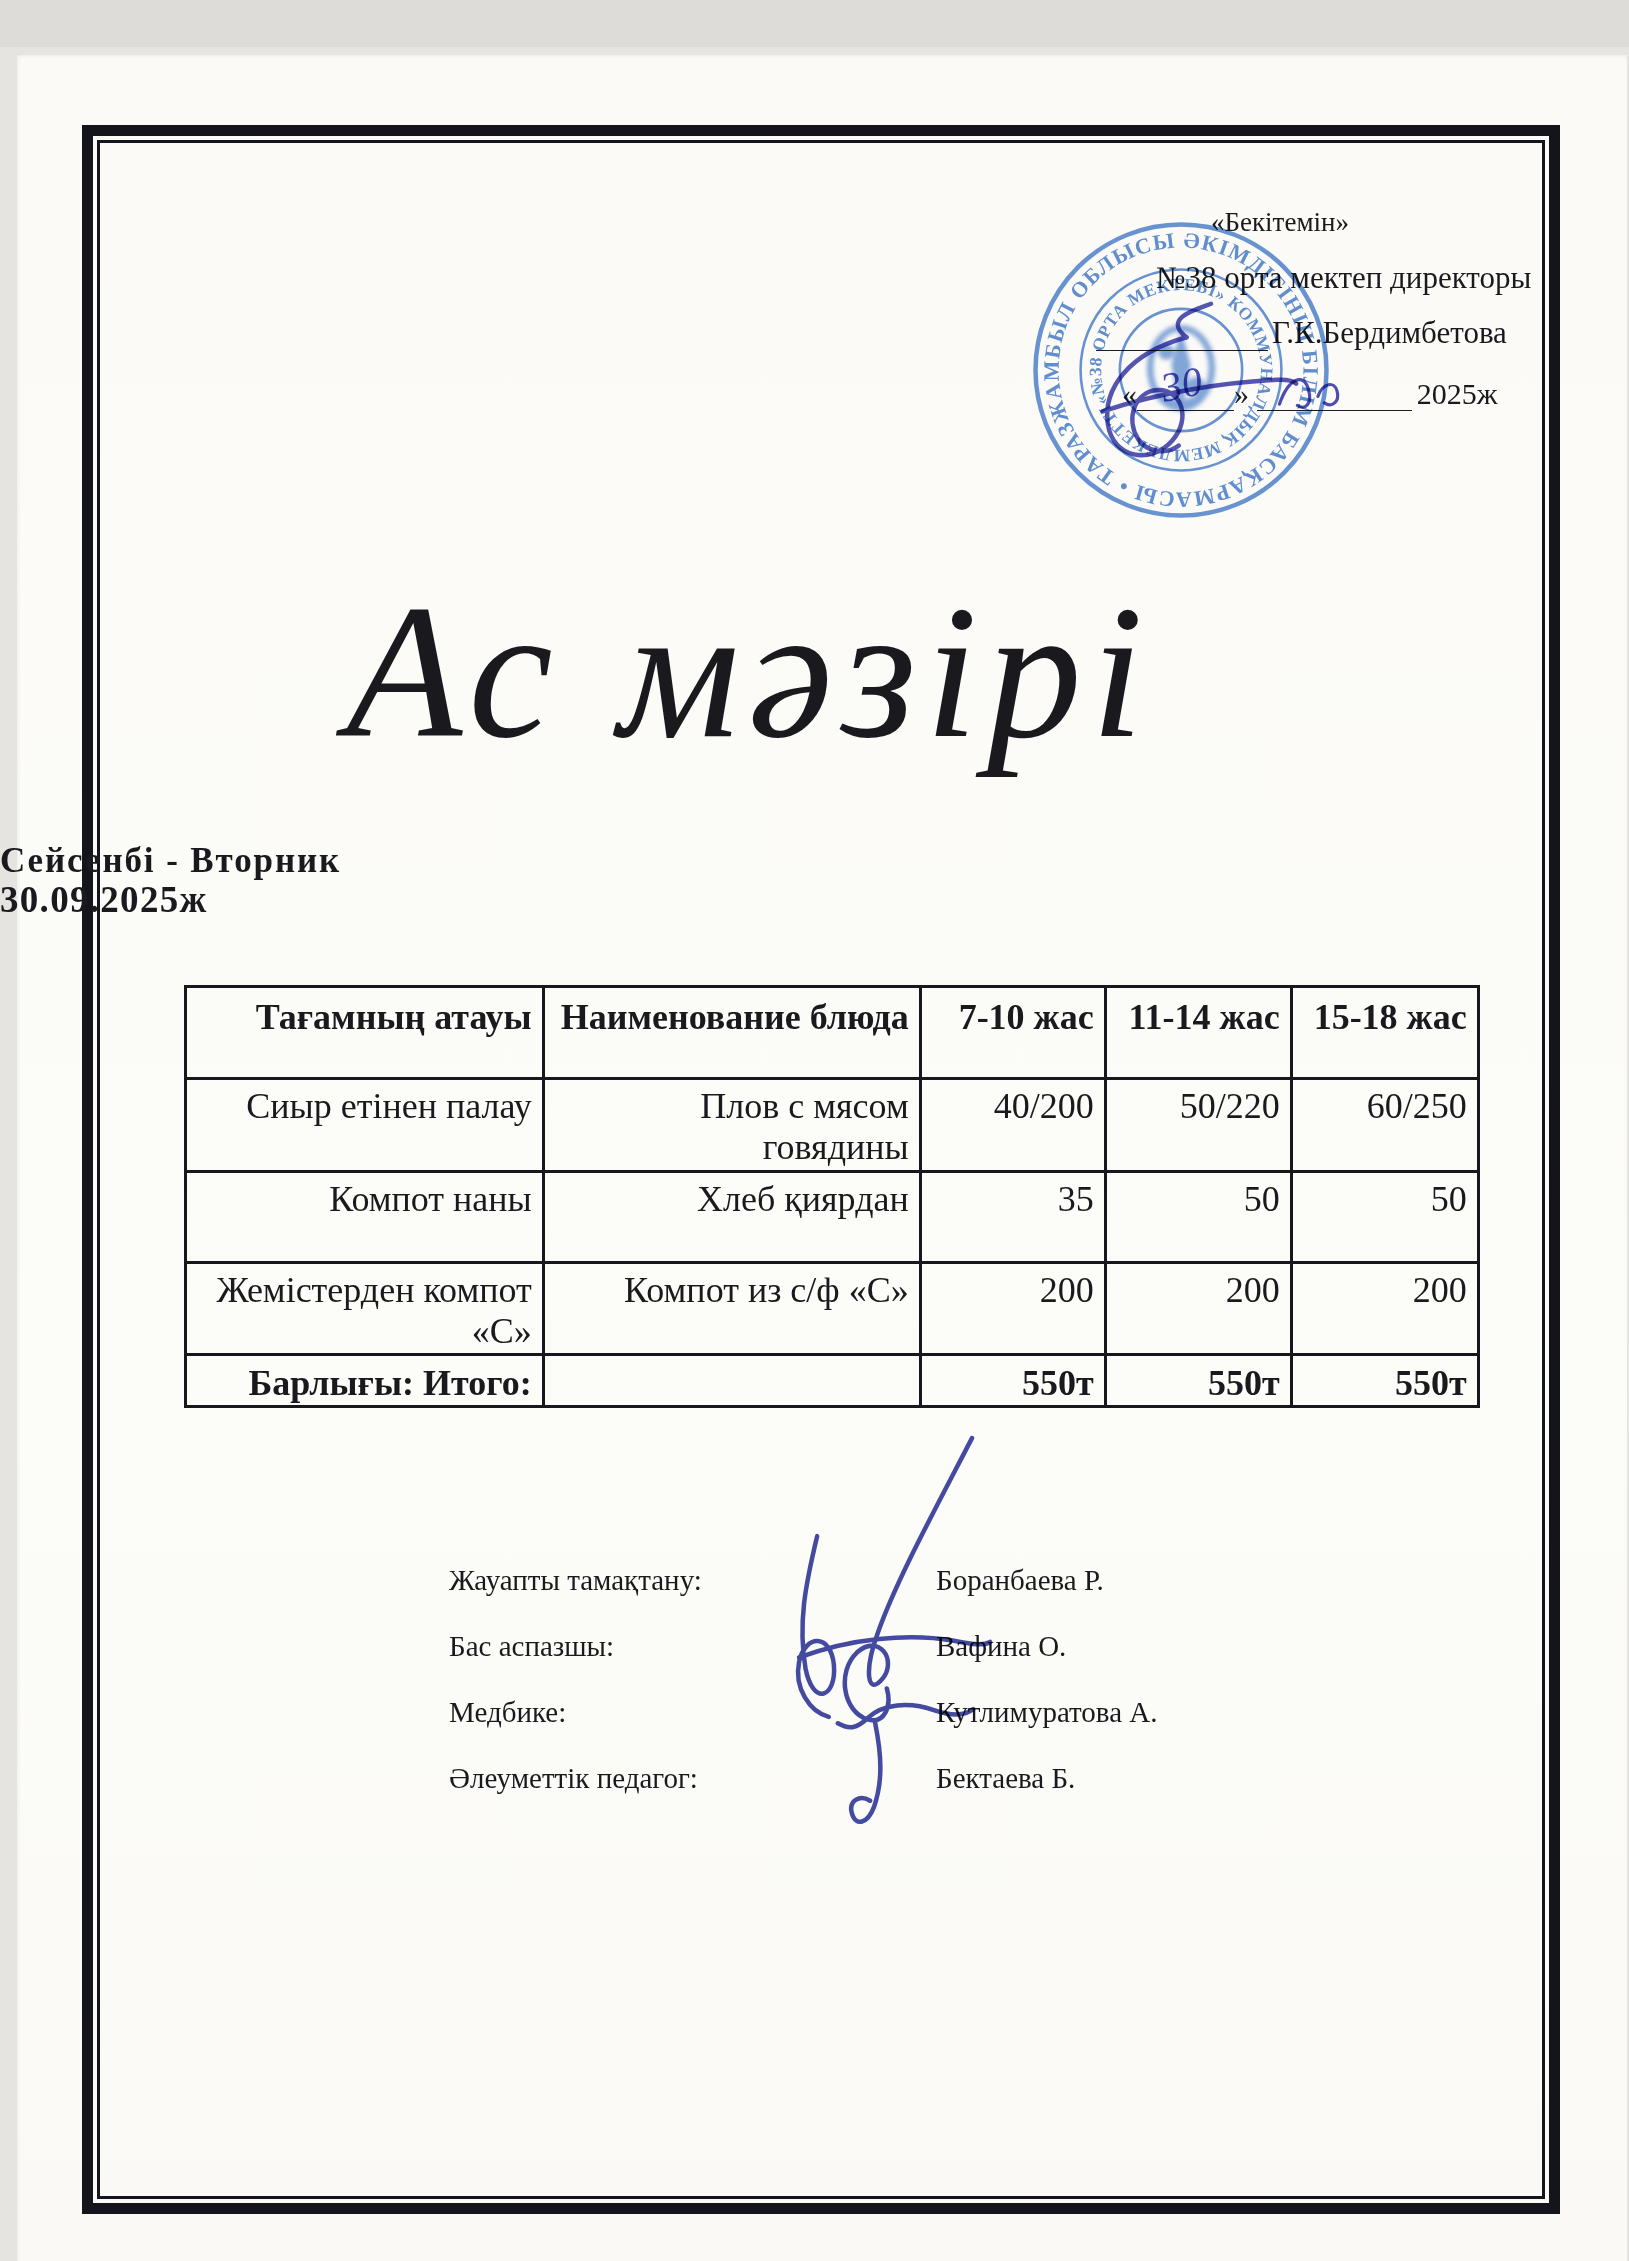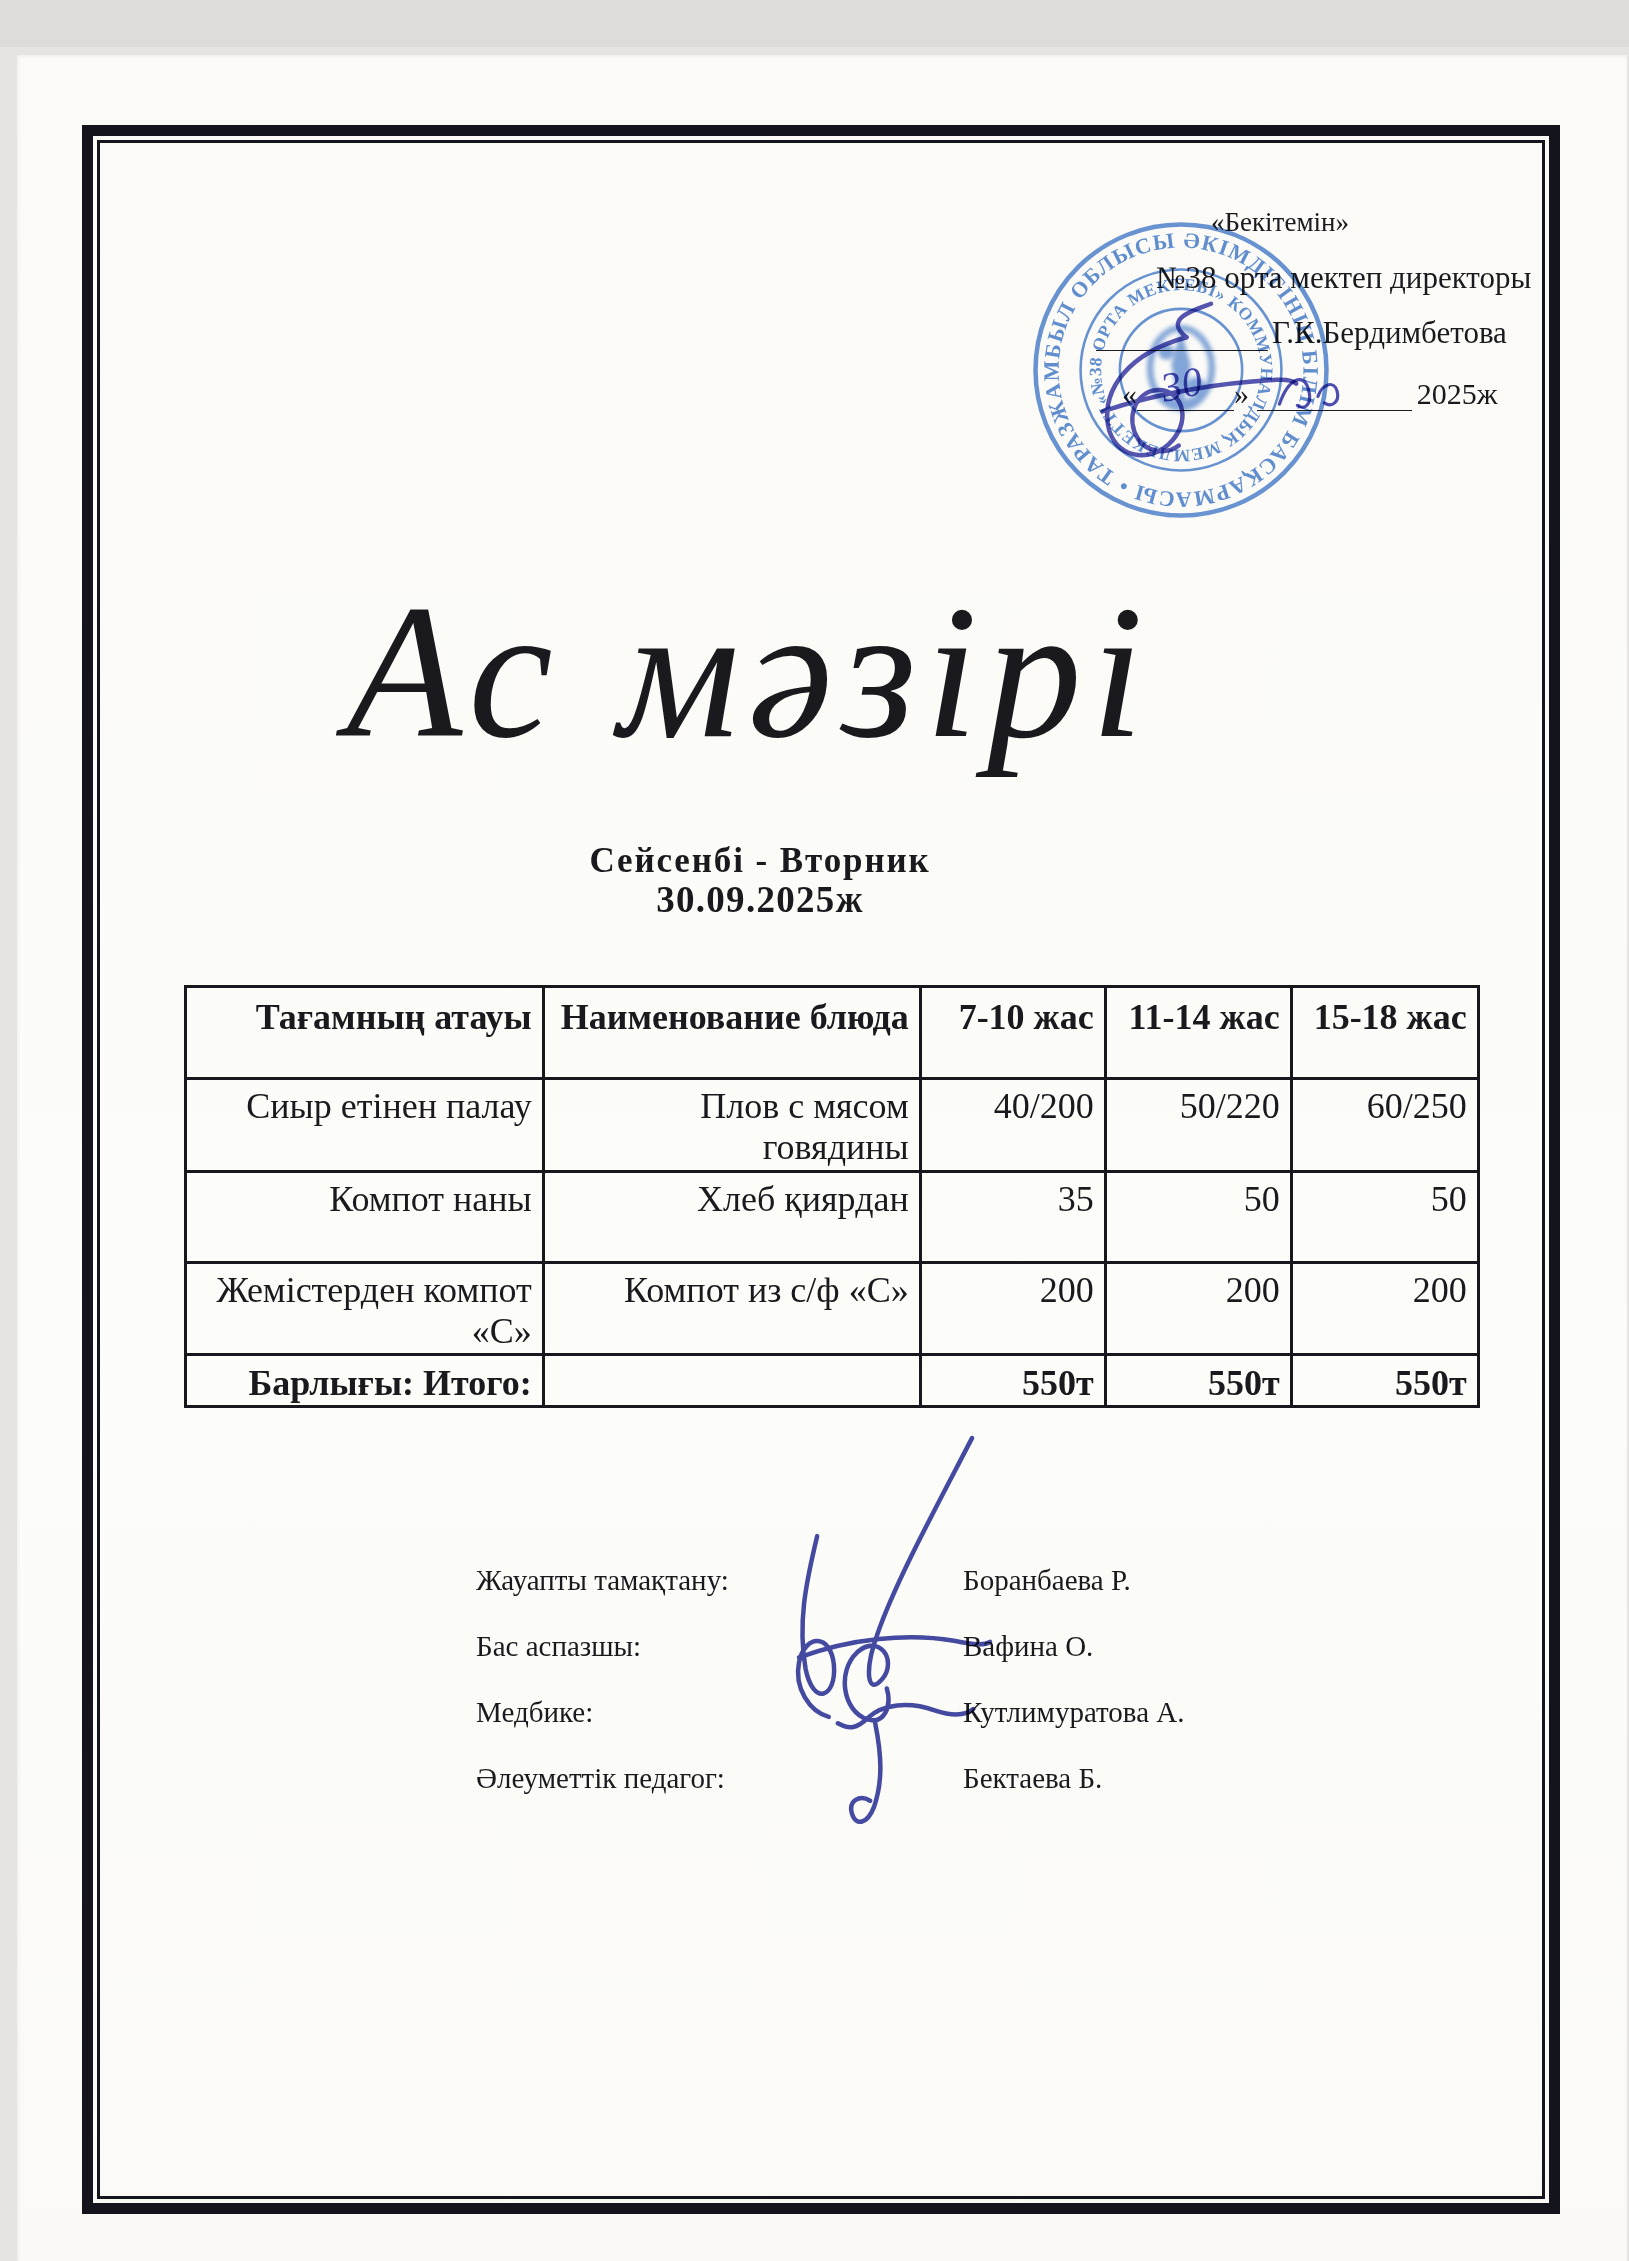--- a/index.html
+++ b/index.html
@@ -20,36 +20,36 @@
   .w240{width:155px;margin-right:5.2px;}
   .hand-day{position:absolute;left:1161px;top:313px;font-size:41px;font-style:italic;color:#4d4db0;transform:rotate(-12deg);}
   .hand-month{position:absolute;left:1273px;top:317px;}
   
   .stamp{position:absolute;left:1031px;top:173px;mix-blend-mode:multiply;opacity:0.92;}
   .sig-director{position:absolute;left:1006px;top:245px;mix-blend-mode:multiply;}
   .sig-pen{position:absolute;left:741px;top:1373px;mix-blend-mode:multiply;}
   
   .title{position:absolute;left:0;top:530px;width:1402px;text-align:center;}
   .title span{display:inline-block;margin-left:97px;font-style:italic;font-size:190px;line-height:1;letter-spacing:9px;}
-  .subtitle{position:absolute;left:0;top:794px;width:1520px;text-align:center;font-weight:bold;}
+  .subtitle{position:absolute;left:0;top:794px;width:1520px;font-weight:bold;}
   .subtitle-day{font-size:35px;line-height:39px;letter-spacing:1.9px;}
   .subtitle-date{font-size:37px;line-height:40px;letter-spacing:1.3px;}
   
   table.menu{position:absolute;left:184px;top:938px;width:1293px;border-collapse:collapse;table-layout:fixed;}
   table.menu td,table.menu th{border:3.2px solid #17171d;vertical-align:top;text-align:right;font-size:36px;line-height:41px;padding:6.4px 10.3px 1.3px 13px;font-weight:normal;overflow:hidden;}
   table.menu thead th{font-weight:bold;padding-top:9px;}
   table.menu thead tr{height:92px;}
   table.menu tbody tr:nth-child(1){height:90px;}
   table.menu tbody tr:nth-child(2){height:91px;}
   table.menu tbody tr:nth-child(3){height:42px;}
   table.menu tbody tr:nth-child(4){height:88px;}
   table.menu tbody tr.total-row{height:44px;}
   table.menu tbody tr.total-row td{font-weight:bold;}
   
-  .sigs{position:absolute;left:476px;top:1517px;width:999px;}
+  .sigs{position:absolute;left:449px;top:1517px;width:999px;}
   .sig-row{position:relative;height:32px;margin-bottom:34px;font-size:29px;line-height:32px;white-space:nowrap;}
   .sig-name{position:absolute;left:487px;top:0;}
 </style>
 </head>
 <body>
 
 <div class="page">
   <div class="paper"></div>
 
   <div class="frame">

